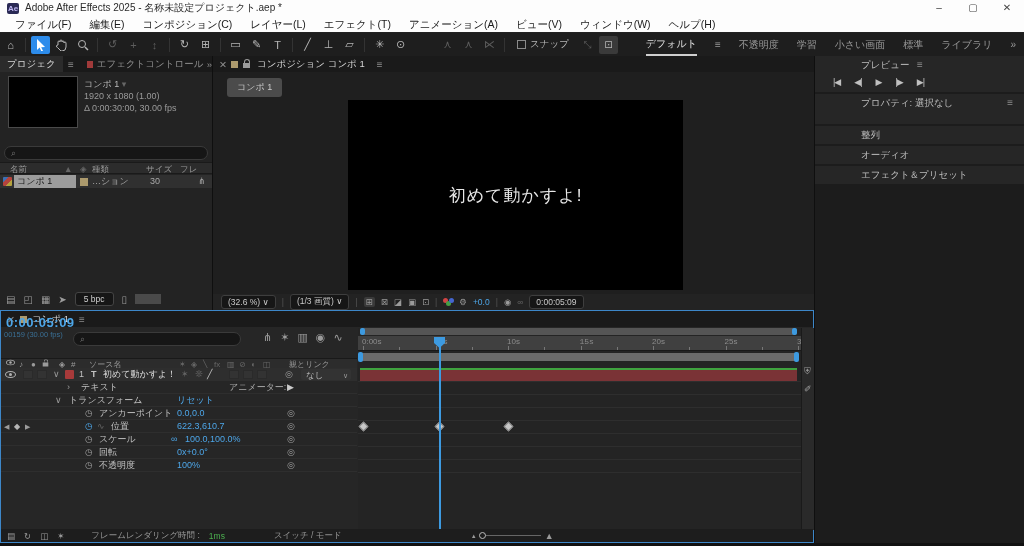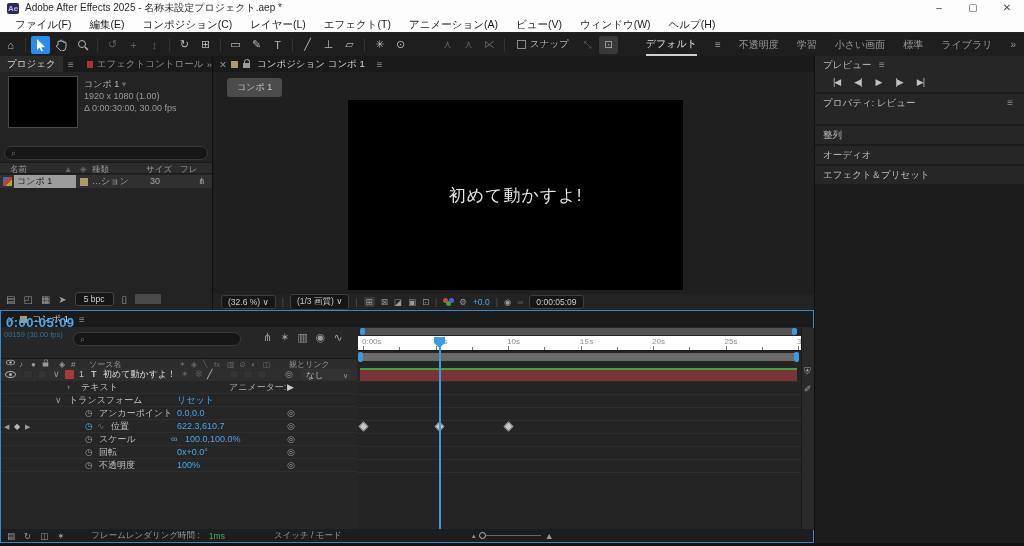--- a/index.html
+++ b/index.html
@@ -85,21 +85,21 @@
   .pill { background:#161616; border:1px solid #3e3e3e; border-radius:3px; color:#c9c9c9; padding:1px 6px; white-space:nowrap; }
   .rgb-dots { width:10px; height:8px; position:relative; }
   .rgb-dots i { position:absolute; width:5px; height:5px; border-radius:50%; }
   .rgb-dots i:nth-child(1){ background:#d04444; left:0; top:0; }
   .rgb-dots i:nth-child(2){ background:#44a044; left:3px; top:3px; }
   .rgb-dots i:nth-child(3){ background:#4466d0; left:6px; top:0; }
 
   
   .right-panel { position:absolute; top:56px; left:815px; width:209px; height:254px; background:#1c1c1c; }
   .rsec { position:absolute; left:0; width:209px; background:#262626; }
-  .rhead { height:18px; line-height:18px; font-size:9.5px; color:#bdbdbd; padding:0 8px; position:relative; }
+  .rhead { height:18px; line-height:18px; font-size:9.5px; color:#bdbdbd; padding:0 8px; position:relative;margin-left:38px; }
   .rhead .hamb-r { position:absolute; right:6px; top:0; }
   .transport { display:flex; gap:14px; justify-content:flex-start; padding-left:18px; align-items:center; height:16px;
     color:#c0c0c0; font-size:9px; letter-spacing:-1px; }
   .fill-br { position:absolute; top:310px; left:815px; width:209px; height:236px; background:#1c1c1c; }
 
   
   .timeline { position:absolute; top:310px; left:0; width:814px; height:233px; background:#262626;
     border:1px solid #3d87c9; }
   .t-tabbar { position:absolute; top:0; left:0; width:100%; height:16px; background:#1a1a1a;
     display:flex; align-items:center; gap:5px; padding-left:6px; font-size:9.5px; color:#8d8d8d; }
@@ -117,21 +117,21 @@
   .label-red { position:absolute; width:9px; height:9px; top:2px; background:#a83a3a; border-radius:1px; }
   .swbox { position:absolute; width:10px; height:9px; top:2px; background:#333; border:1px solid #2a2a2a; }
   .parent-dd { position:absolute; left:300px; top:1px; width:50px; height:11px; background:#333;
     border-radius:2px; color:#bbb; font-size:8.5px; line-height:11px; padding-left:5px; }
   .parent-dd .ddv { position:absolute; right:3px; top:0; font-size:7px; color:#999; }
   .t-cols-bg { position:absolute; top:47px; left:0; width:356px; height:172px; background:#262626; }
   .track { position:absolute; top:17px; left:357px; width:443px; height:202px; background:#242424; }
   .minibar { position:absolute; top:0; left:2px; width:437px; height:7px; background:#555; border-radius:3px; }
   .minibar::before,.minibar::after { content:""; position:absolute; top:0; width:5px; height:7px; background:#3d9ae0; border-radius:2px; }
   .minibar::before { left:0; } .minibar::after { right:0; }
-  .ruler { position:absolute; top:8px; left:0; width:443px; height:15px; background:#ffffff; border-bottom:1px solid #191919; }
+  .ruler { position:absolute; top:8px; left:0; width:443px; height:15px; background:#404040; border-bottom:1px solid #191919; }
   .rlabel { position:absolute; top:1px; font-size:8px; color:#8c8c8c; }
   .rtick { position:absolute; bottom:0; width:1px; height:4px; background:#777; }
   .workarea { position:absolute; top:25px; left:2px; width:437px; height:8px; background:#6b6b6b; border-radius:2px; }
   .workarea::before,.workarea::after { content:""; position:absolute; top:-1px; width:5px; height:10px; background:#3d9ae0; border-radius:2px; }
   .workarea::before { left:-2px; } .workarea::after { right:-2px; }
   .layerbar { position:absolute; top:40px; left:2px; width:437px; height:13px; background:#7a3336; border-top:2px solid #3fa33f; }
   .track-sep { position:absolute; left:0; width:443px; height:1px; background:#2e2e2e; }
   .playhead-line { position:absolute; top:16px; left:81px; width:2px; height:186px; background:#3d9ae0; }
   .playhead-head { position:absolute; top:9px; left:76px; width:11px; height:11px; background:#3d9ae0;
     clip-path:polygon(0 0,100% 0,100% 55%,50% 100%,0 55%); }
@@ -318,21 +318,21 @@
         <span class="hamb">≡</span></div>
       <div class="transport">
         <span>|◀</span>
         <span>◀|</span>
         <span>▶</span>
         <span>|▶</span>
         <span>▶|</span>
       </div>
     </div>
     <div class="rsec" style="top:38px;height:30px">
-      <div class="rhead"><span>プロパティ: レビュー</span>
+      <div class="rhead"><span>プロパティ: 選択なし</span>
         <span class="hamb hamb-r">≡</span></div>
     </div>
     <div class="rsec" style="top:70px;height:18px">
       <div class="rhead"><span>整列</span></div>
     </div>
     <div class="rsec" style="top:110px;height:18px">
       <div class="rhead"><span>エフェクト＆プリセット</span></div>
     </div>
     <div class="rsec" style="top:90px;height:18px">
       <div class="rhead"><span>オーディオ</span></div>

